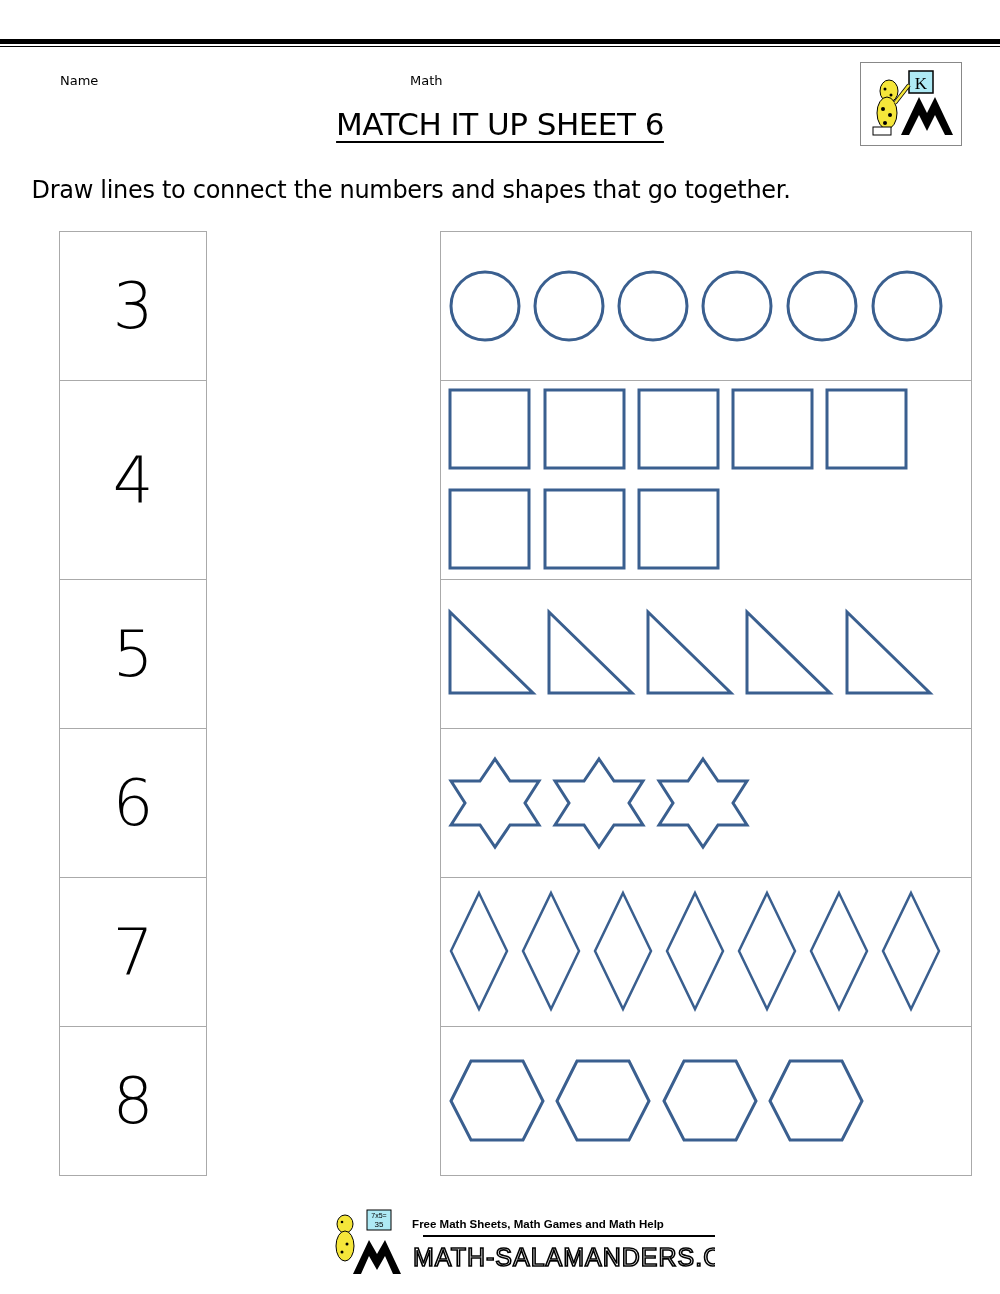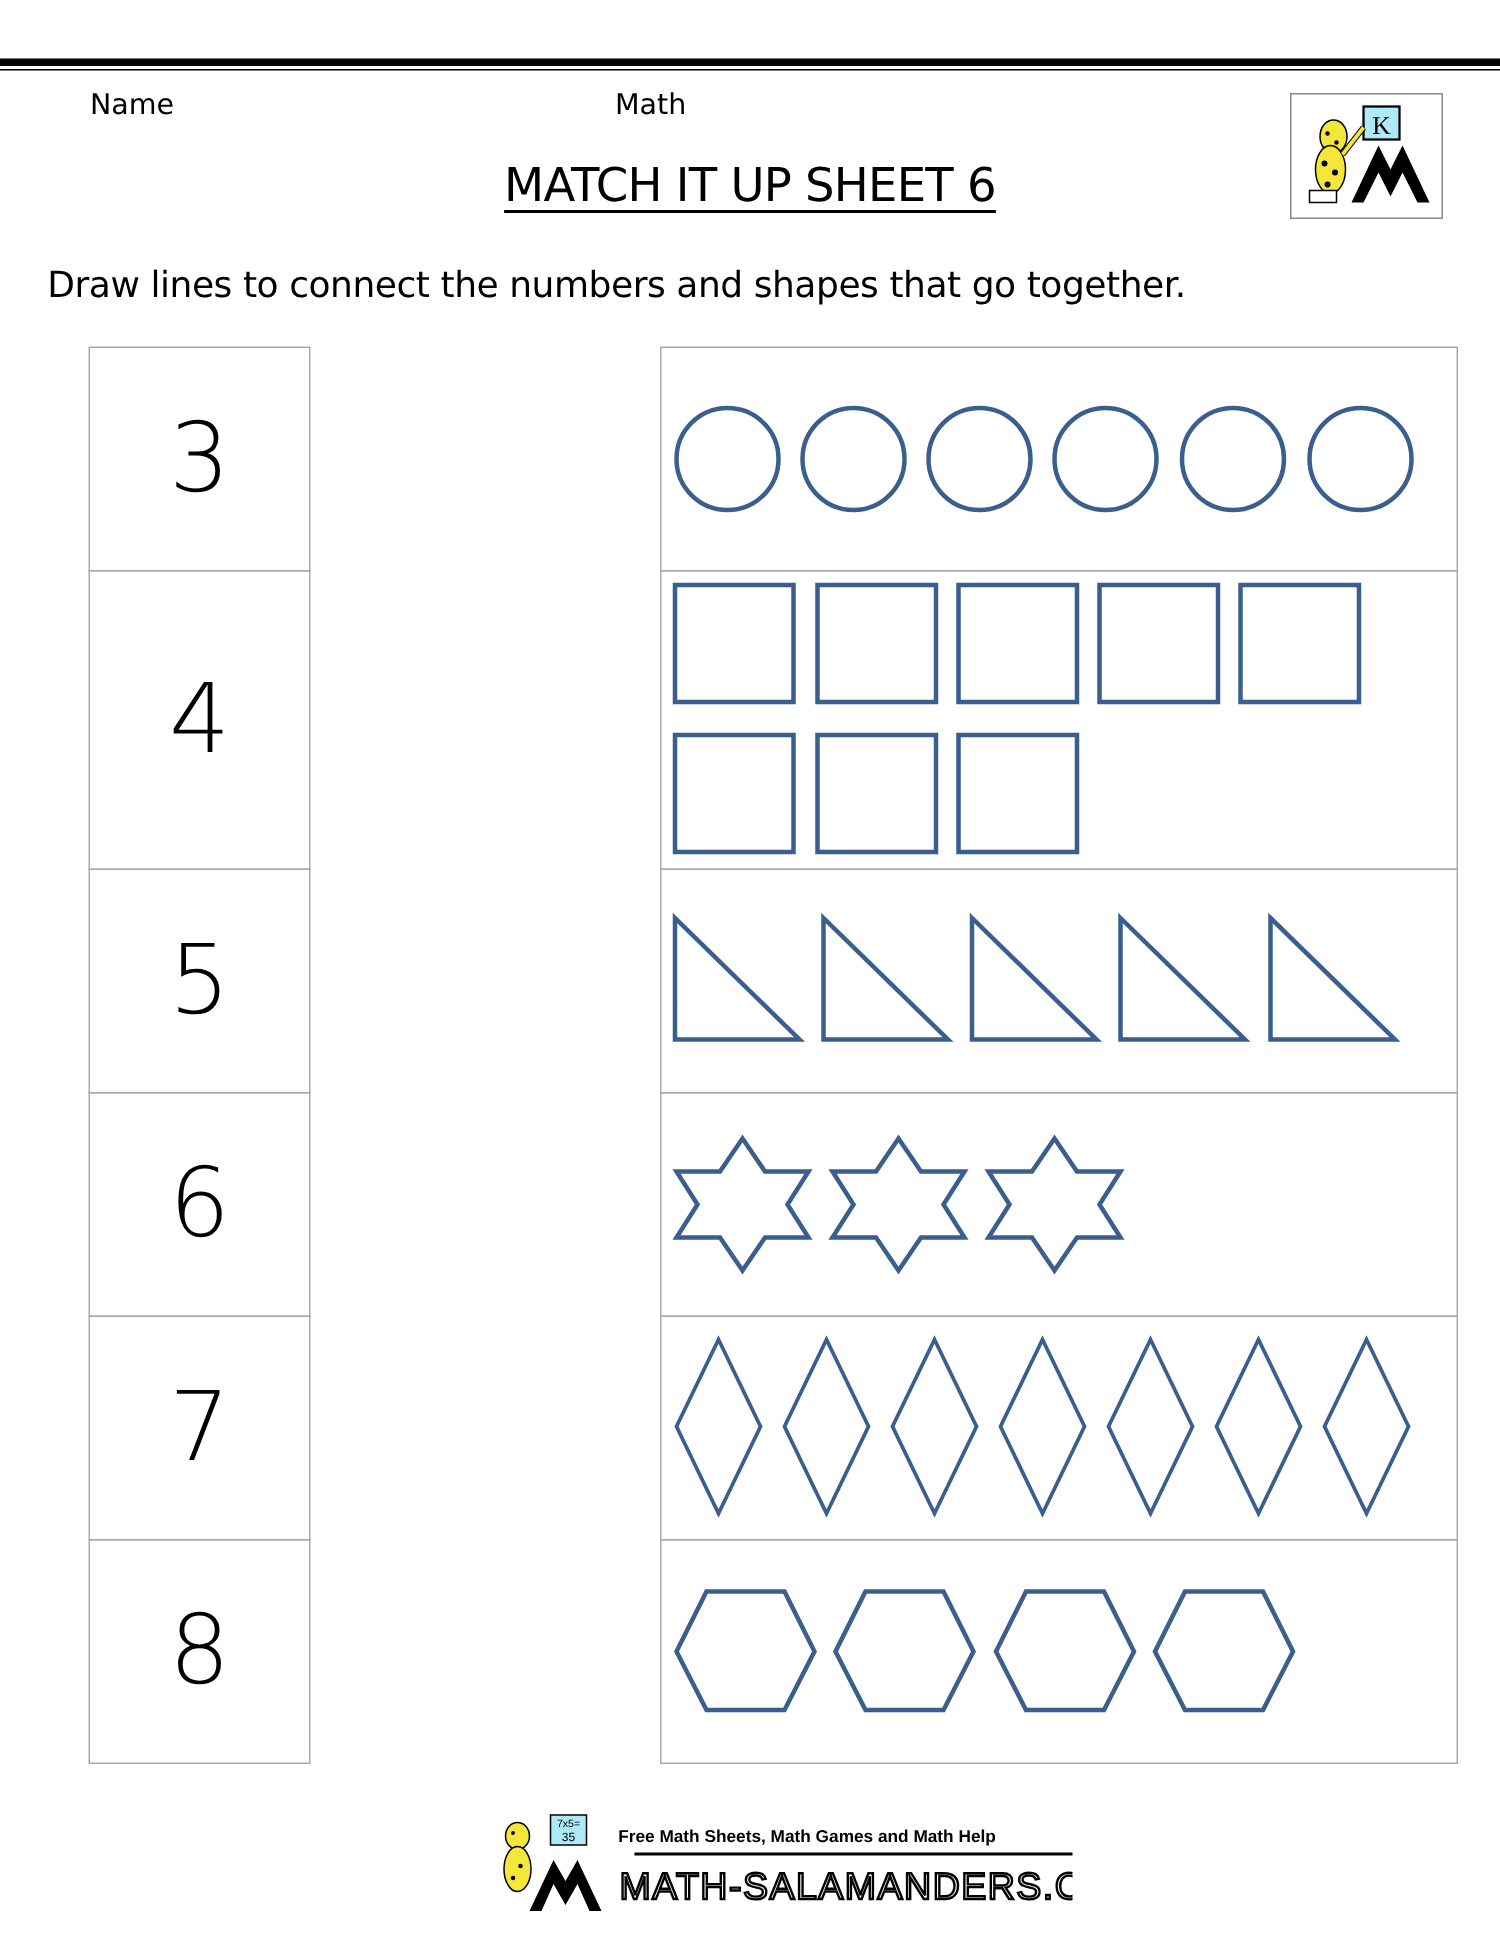--- a/index.html
+++ b/index.html
@@ -1,19 +1,19 @@
 <!DOCTYPE html>
 <html><head>
 <meta charset="utf-8">
 <style>
   html, body { margin:0; padding:0; background:#fff; }
   body { width:1000px; height:1294px; position:relative; overflow:hidden; font-family:"Liberation Sans", sans-serif; color:#000; }
   .topline1 { position:absolute; left:0; top:39px; width:1000px; height:5px; background:#000; }
   .topline2 { position:absolute; left:0; top:46px; width:1000px; height:1px; background:#000; }
-  .lbl { position:absolute; font-size:19px; top:59px; font-family:"DejaVu Sans", sans-serif; }
+  .lbl { position:absolute; font-size:13px; top:73px; font-family:"DejaVu Sans", sans-serif; }
   .title { position:absolute; left:0; width:1000px; top:106px; text-align:center; font-size:31px; font-family:"DejaVu Sans", sans-serif; }
   .title span { text-decoration:underline; text-decoration-thickness:2px; text-underline-offset:6px; letter-spacing:-0.5px;text-align:center; }
   .instr { position:absolute; left:0; width:822px; top:176px; text-align:center; font-size:24px; font-family:"DejaVu Sans", sans-serif; letter-spacing:-0.3px; }
   .logo { position:absolute; left:860px; top:62px; width:102px; height:84px; border:1px solid #888; box-sizing:border-box; background:#fff; }
   .numcol { position:absolute; left:59px; top:231px; width:148px; }
   .shapecol { position:absolute; left:440px; top:231px; width:532px; }
   .cell { border:1px solid #aaa; box-sizing:border-box; margin-top:-1px; position:relative; }
   .numcell { display:flex; align-items:center; justify-content:center; font-size:64px; font-family:"DejaVu Sans", sans-serif; font-weight:300; }
   svg.shapes { position:absolute; left:0; top:0; }
   .footer { position:absolute; left:325px; top:1204px; width:390px; height:74px; }

